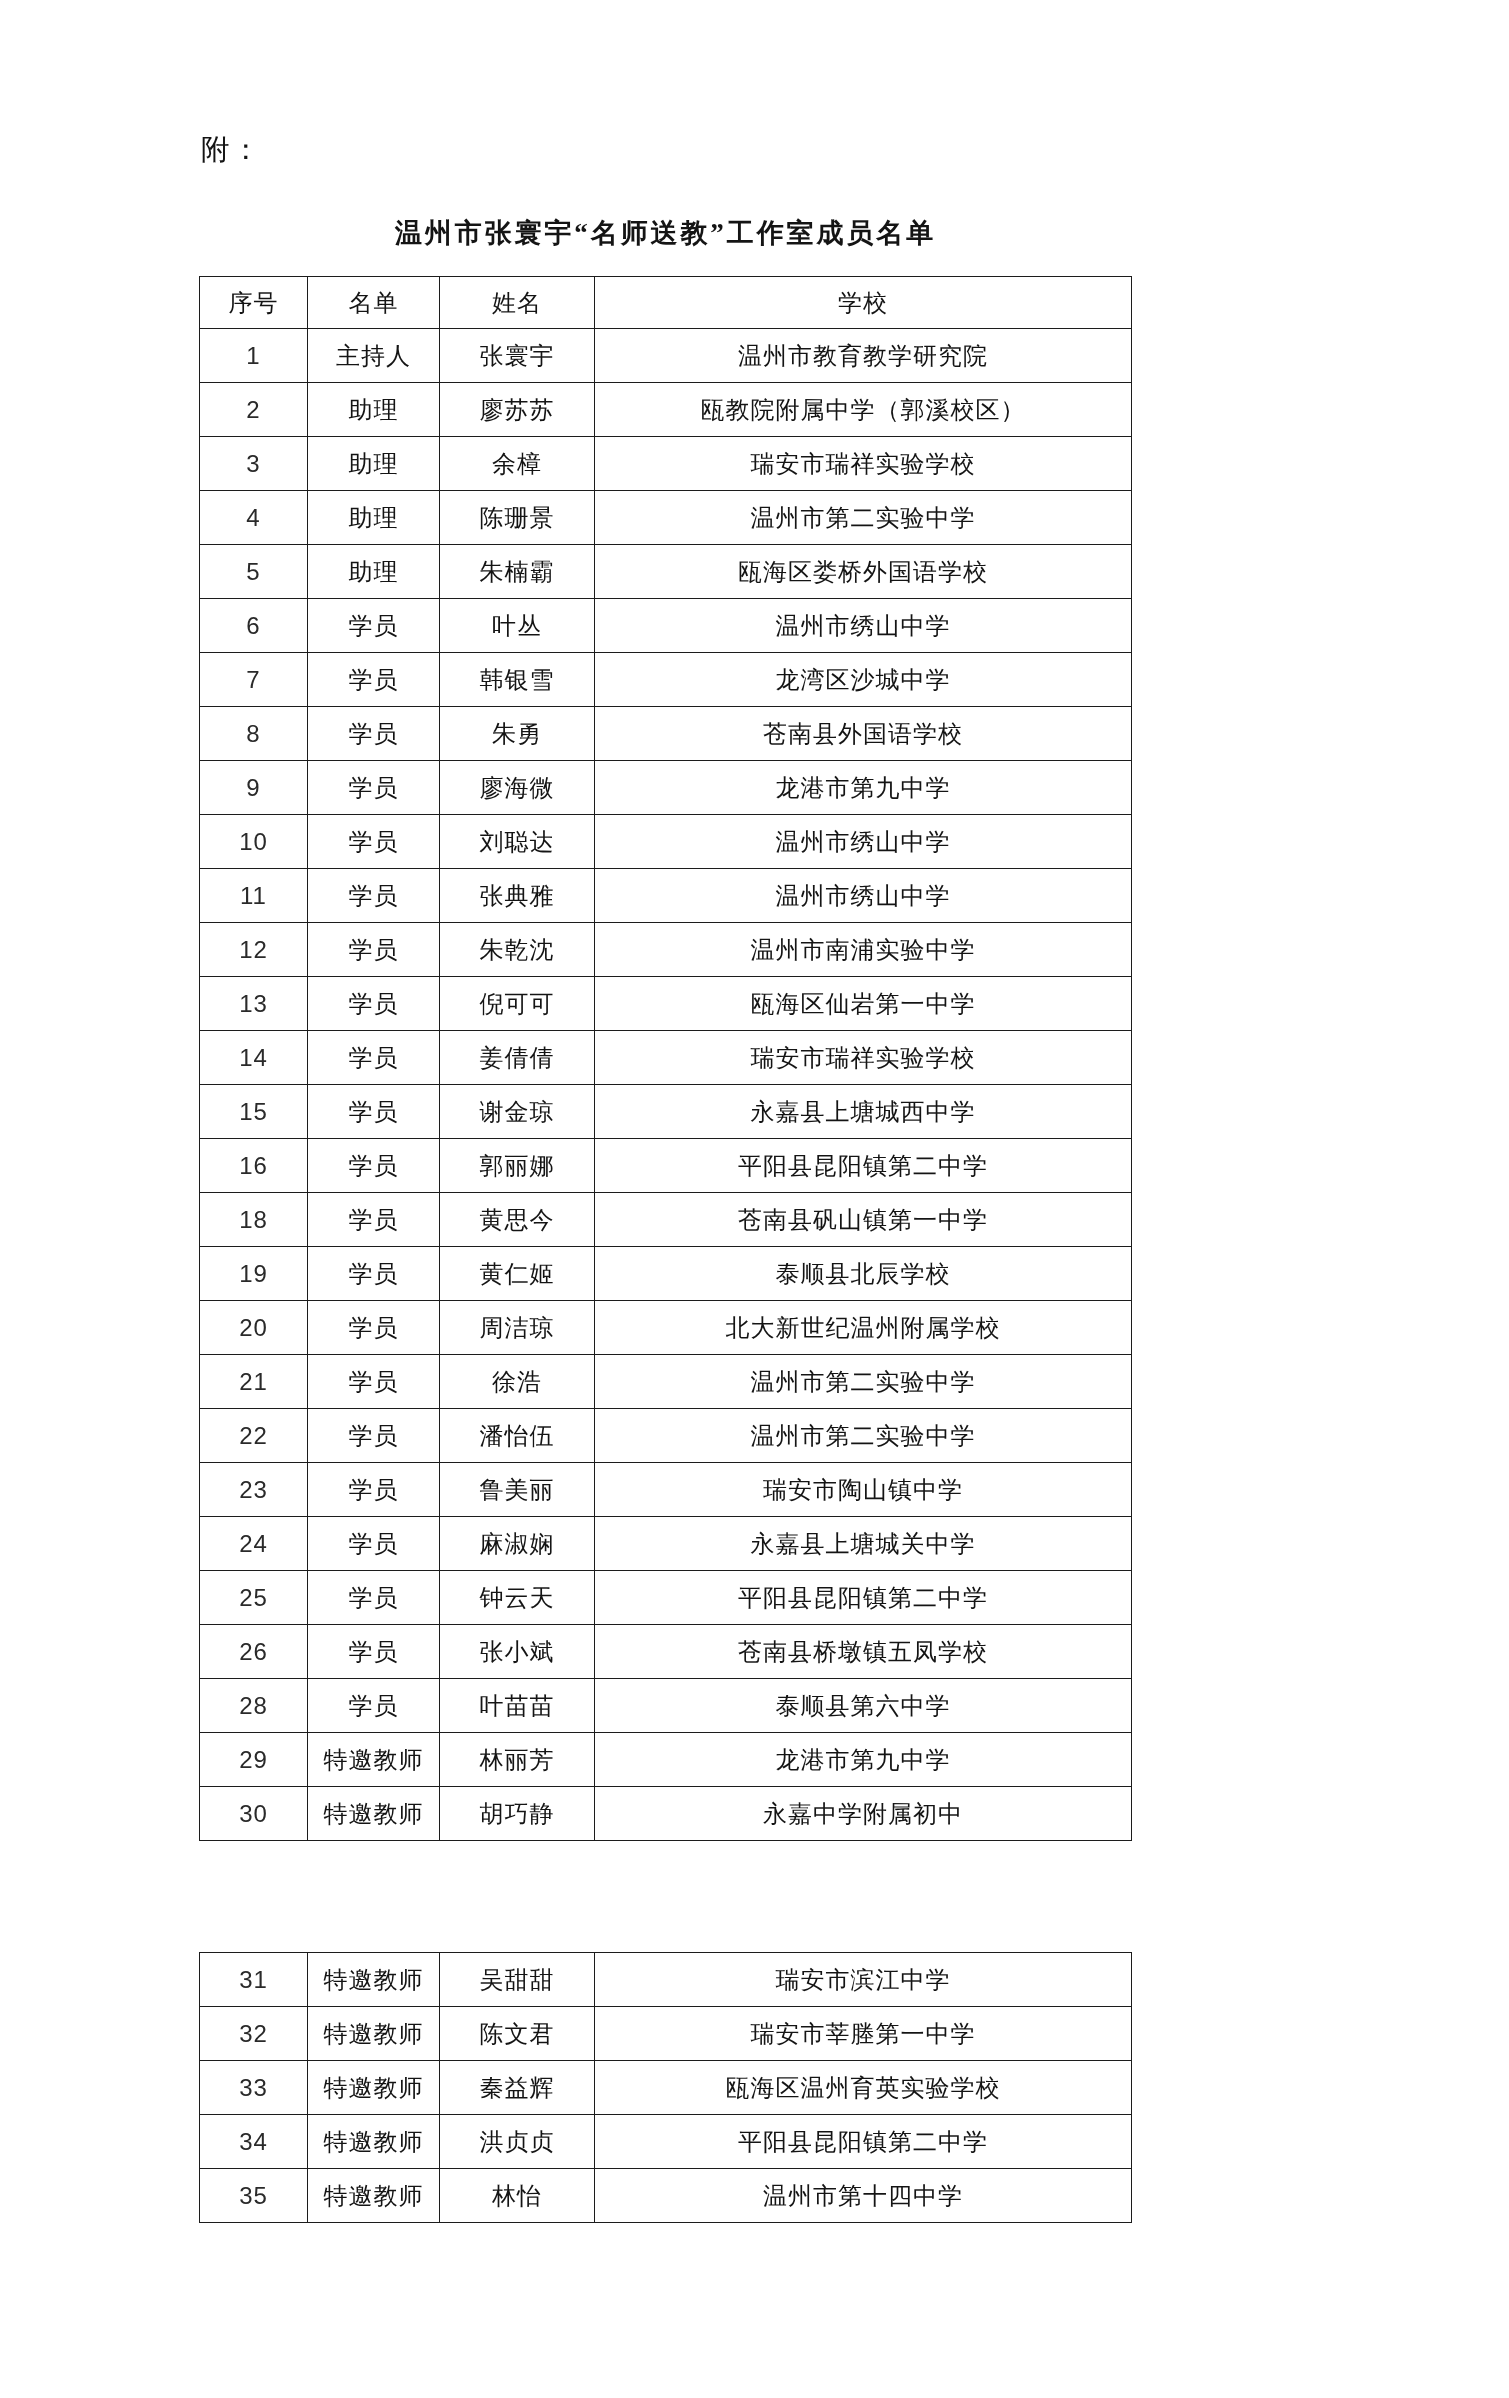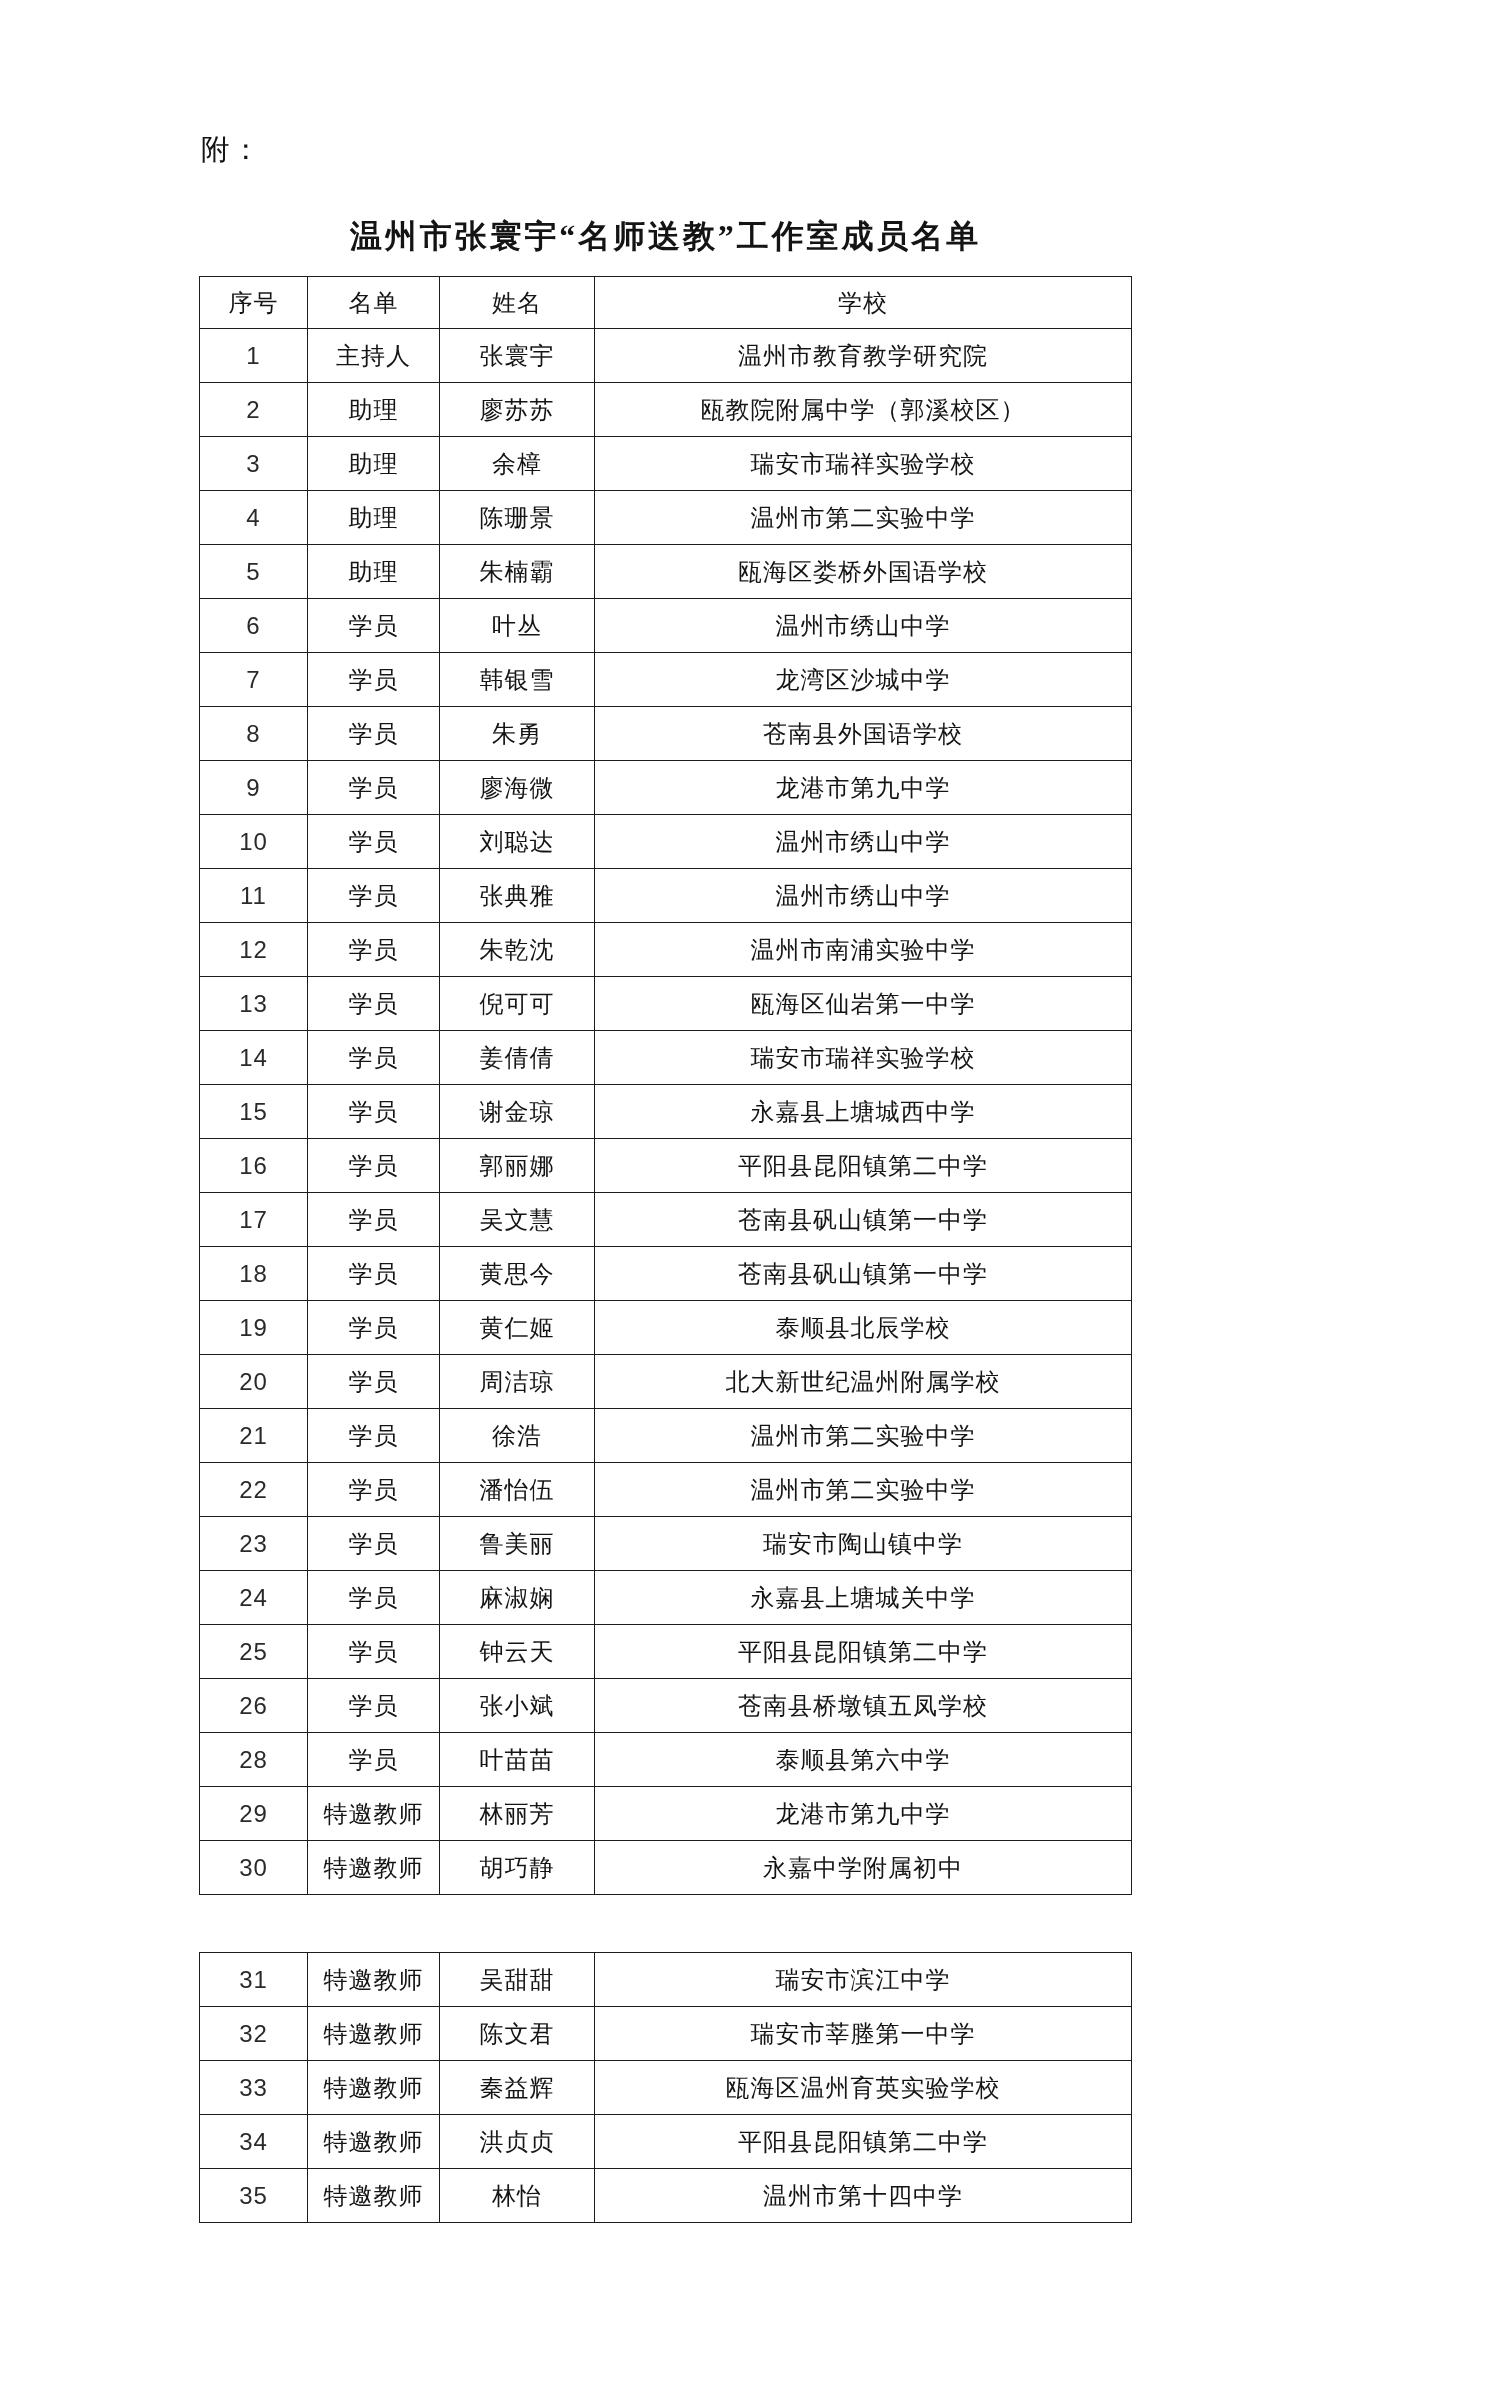--- a/index.html
+++ b/index.html
@@ -22,21 +22,21 @@
     top: 131px;
     font-size: 28.5px;
     letter-spacing: 1.9px;
   }
   .doc-title {
     position: absolute;
     left: 199px;
     top: 215px;
     width: 933px;
     text-align: center;
-    font-size: 32px;
+    font-size: 27px;
     font-weight: 700;
     letter-spacing: 2.9px;
     white-space: nowrap;
   }
   table.members-table {
     position: absolute;
     left: 199px;
     border-collapse: collapse;
     table-layout: fixed;
     background: #ffffff;
@@ -179,26 +179,20 @@
           <td>谢金琼</td>
           <td>永嘉县上塘城西中学</td>
         </tr>
         <tr>
           <td class="col-no-cell">16</td>
           <td>学员</td>
           <td>郭丽娜</td>
           <td>平阳县昆阳镇第二中学</td>
         </tr>
         <tr>
-          <td class="col-no-cell">17</td>
-          <td>学员</td>
-          <td>吴文慧</td>
-          <td>苍南县矾山镇第一中学</td>
-        </tr>
-        <tr>
           <td class="col-no-cell">18</td>
           <td>学员</td>
           <td>黄思今</td>
           <td>苍南县矾山镇第一中学</td>
         </tr>
         <tr>
           <td class="col-no-cell">19</td>
           <td>学员</td>
           <td>黄仁姬</td>
           <td>泰顺县北辰学校</td>

